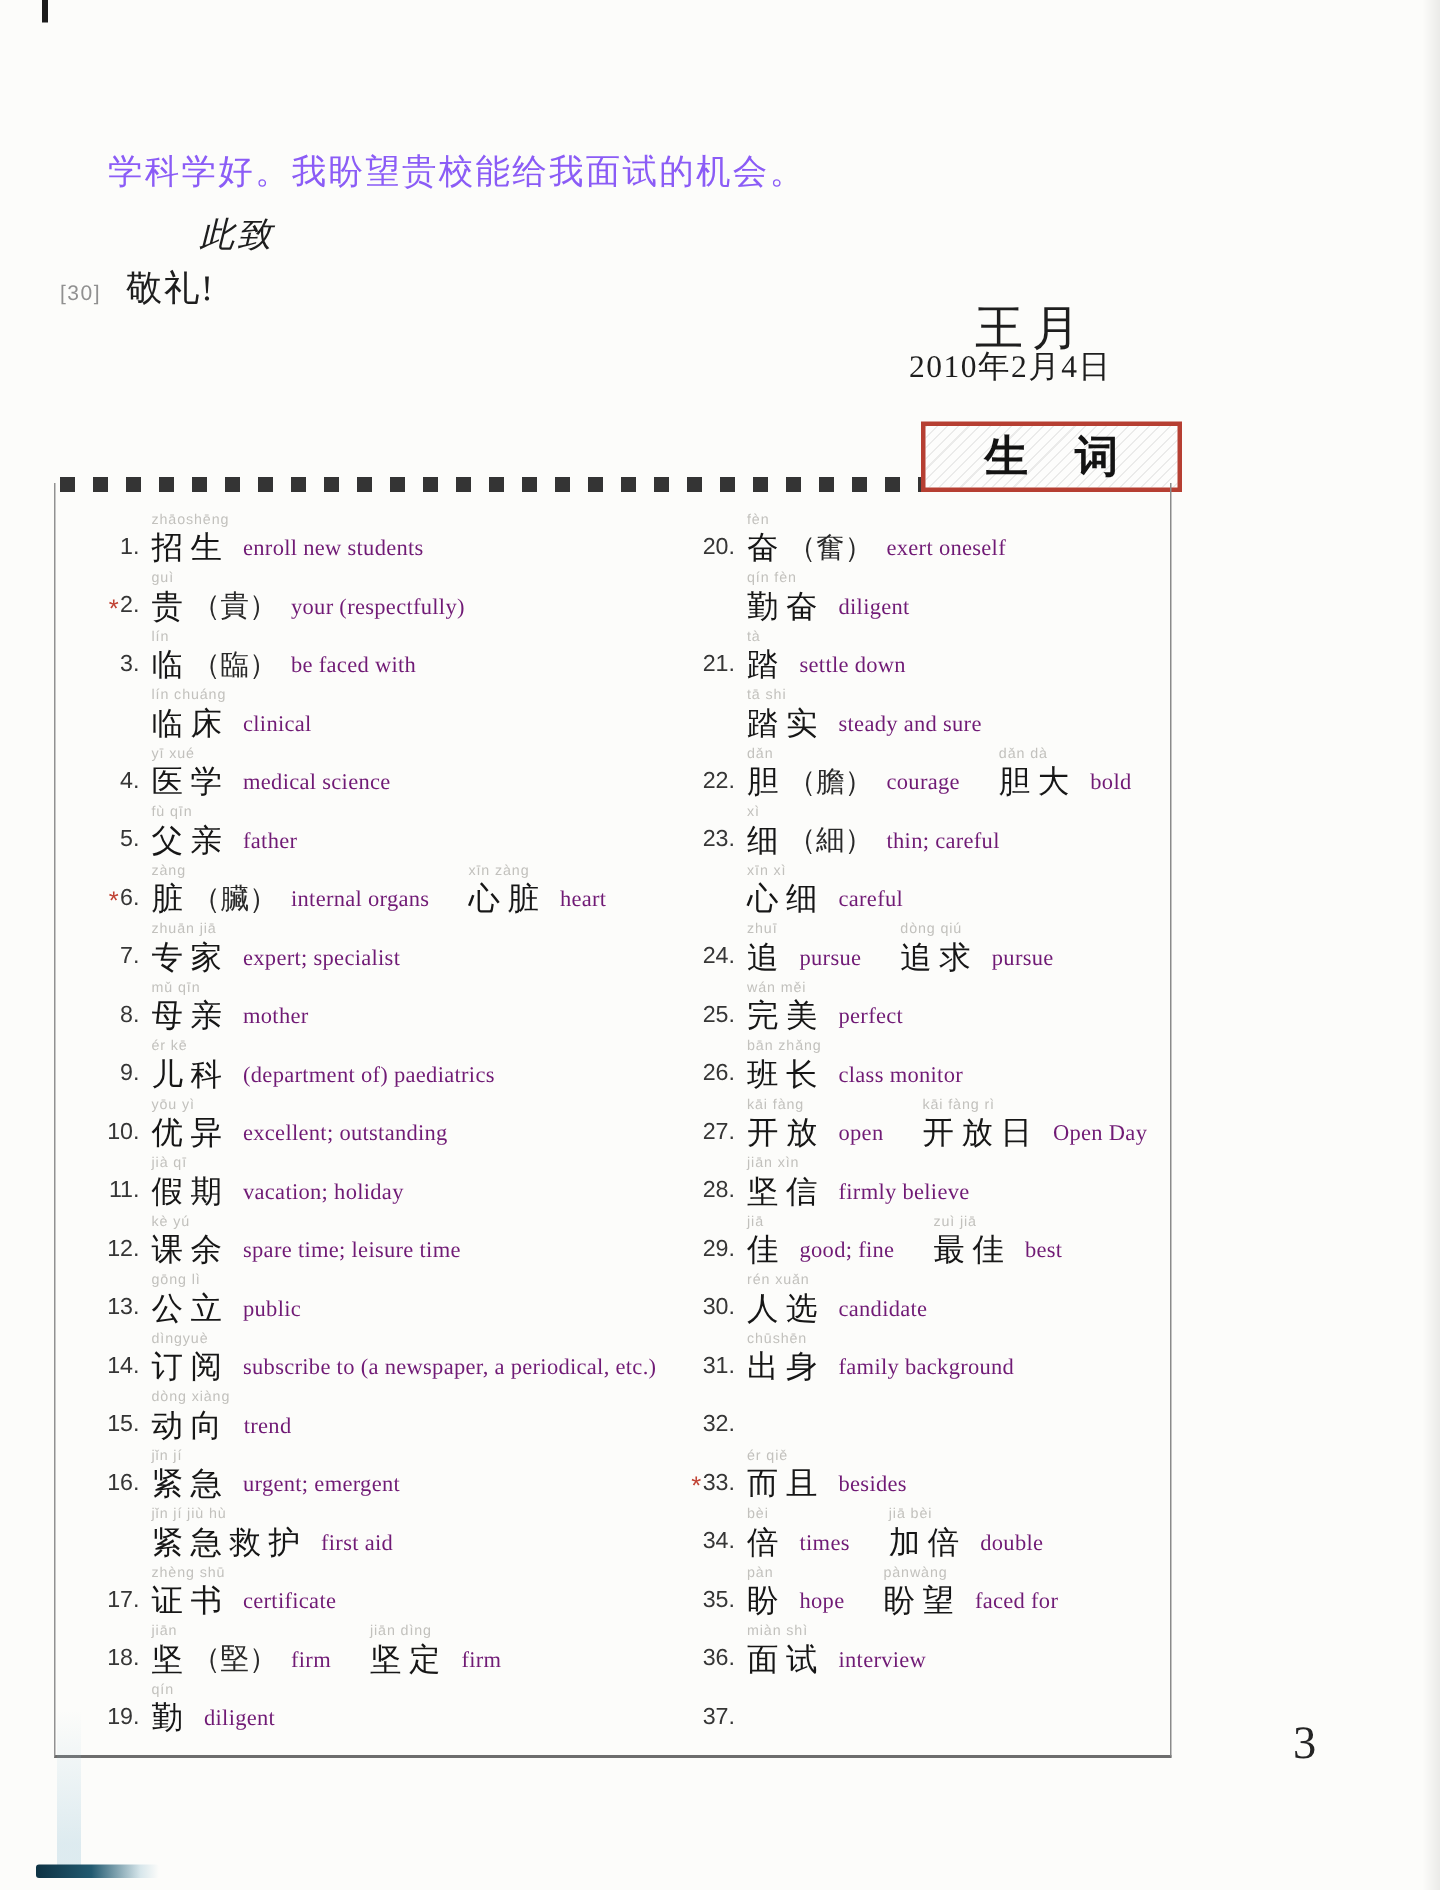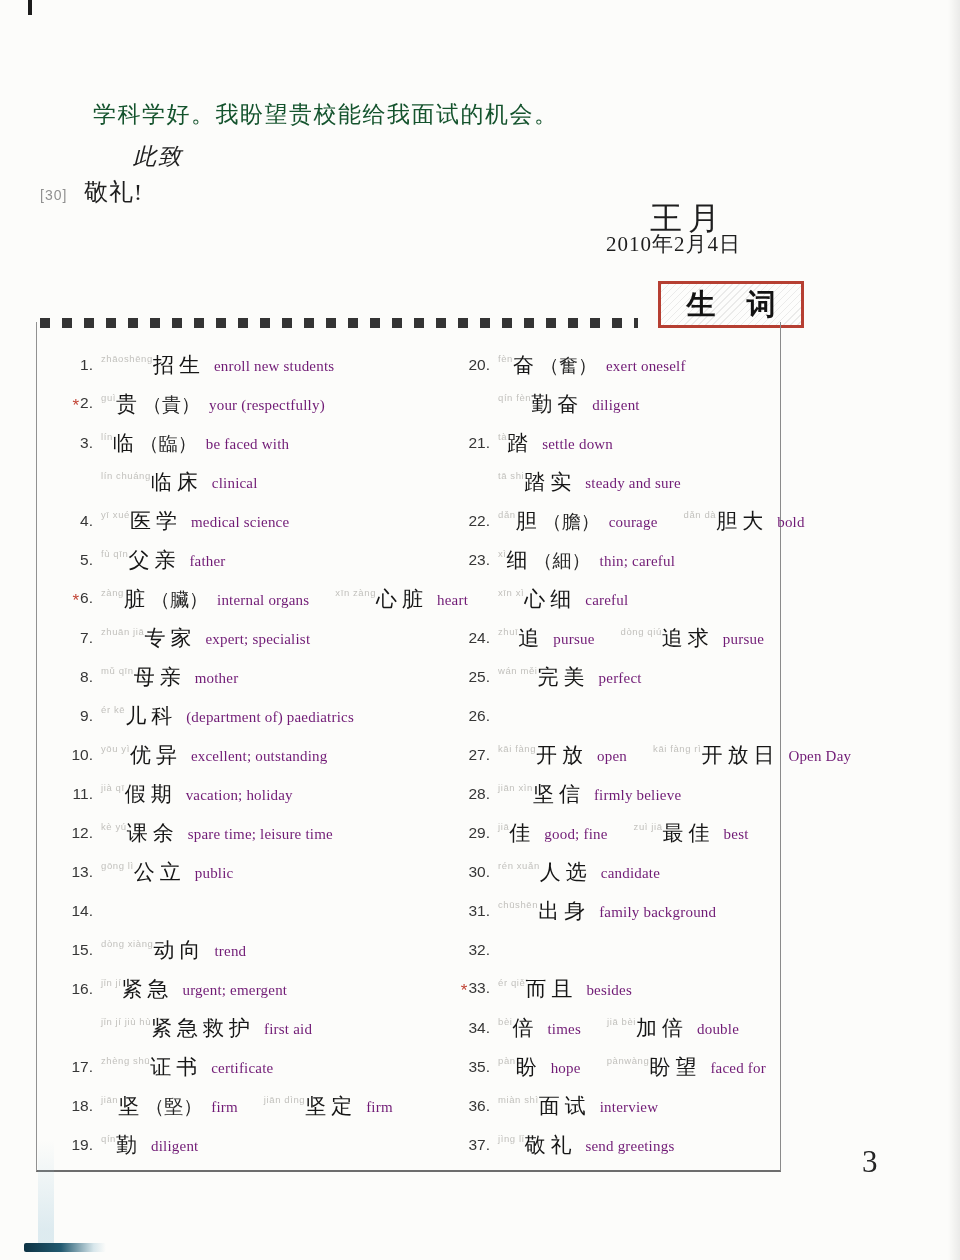--- a/index.html
+++ b/index.html
@@ -2,48 +2,48 @@
 <html><head>
 <meta charset="utf-8">
 <style>
   html,body { margin:0; padding:0; background:#e9e9e9; }
   .page {
     position:relative; width:960px; height:1260px;
     background:#fcfcfa; overflow:hidden;
     font-family:"Liberation Serif", serif; color:#1e1e1e;
   }
   
-  .letter-body { position:absolute; left:93px; top:99px; font-size:23px; letter-spacing:1.5px; color:#14532d;font-family:Liberation Mono, monospace; }
+  .letter-body { position:absolute; left:72px; top:99px; font-size:23px; letter-spacing:1.5px; color:#8b5cf6;font-family:Liberation Mono, monospace; }
   .letter-closing { position:absolute; left:133px; top:141px; font-size:23px; letter-spacing:2px;font-style:italic; }
   .line-marker { position:absolute; left:40px; top:187px; font-size:14px; color:#909090; font-family:"Liberation Sans", sans-serif; letter-spacing:1px; }
   .letter-salute { position:absolute; left:84px; top:176px; font-size:24px; letter-spacing:1px; }
   .letter-sig { position:absolute; left:650px; top:197px; font-size:32px; letter-spacing:6px; }
   .letter-date { position:absolute; left:606px; top:230px; font-size:21px; letter-spacing:1px; }
   
   .dash-line { position:absolute; left:40px; top:318px; width:598px; height:10px;
     background:repeating-linear-gradient(90deg,#343434 0 10px, transparent 10px 22px); }
-  .title-box { position:absolute; left:658px; top:281px; width:146px; height:47px;
+  .title-box { position:absolute; left:614px; top:281px; width:174px; height:47px;
     border:3px solid #b63f32; box-sizing:border-box;
     background:repeating-linear-gradient(135deg, rgba(140,140,140,0.16) 0 1px, transparent 1px 5px), #fdfdfc;
     display:flex; align-items:center; justify-content:center; }
   .title-box .t { font-size:29px; font-weight:bold; letter-spacing:12px; margin-right:-12px; color:#131313; }
   
   .vbox { position:absolute; left:36px; top:322px; width:745px; height:850px; box-sizing:border-box;
     border-left:1px solid #919191; border-right:1px solid #8a8a8a; border-bottom:2px solid #6d6d6d; }
   .vcol { position:absolute; top:17px; }
   .vcol-left  { left:22px; width:432px; }
   .vcol-right { left:419px; width:324px; }
   .vrow { display:flex; align-items:flex-end; height:39px; white-space:nowrap; }
   .numcell { width:34px; min-width:34px; text-align:right; padding-bottom:4px;
     font-family:"Liberation Sans", sans-serif; font-size:15.5px; color:#363636; }
   .star { color:#c14334; font-size:17px; position:relative; top:3px; margin-right:1px; font-family:"Liberation Sans", sans-serif; }
   .parts { display:flex; align-items:flex-end; margin-left:8px; }
   .part { display:flex; align-items:flex-end; }
   .part + .part { margin-left:26px; }
-  .stack { display:inline-flex; align-items:flex-start; }
+  .stack { display:inline-flex; flex-direction:column; align-items:flex-start; }
   .py { font-family:"Liberation Sans", sans-serif; font-size:9.5px; line-height:12px; height:12px;
     color:#c2c1bd; letter-spacing:0.6px; white-space:nowrap; }
   .zh { font-size:21px; line-height:25px; color:#161616; letter-spacing:5px; }
   .paren { font-size:19px; line-height:24px; color:#292929; margin-left:1px; }
   .en { font-family:Liberation Serif, serif; font-size:15px; color:#701a75; margin-left:9px; padding-bottom:3px; letter-spacing:0.2px; }
   
   .pagenum { position:absolute; left:862px; top:1144px; font-size:31px; color:#242424; }
   .edge-top-mark { position:absolute; left:28px; top:0; width:4px; height:15px; background:#1c1c1c; }
   .smear-faint { position:absolute; left:38px; top:1140px; width:16px; height:105px;
     background:linear-gradient(180deg, rgba(150,195,215,0) 0%, rgba(150,195,215,0.30) 85%); }
@@ -245,20 +245,29 @@
               <span class="stack">
                 <span class="py">gōng lì</span>
                 <span class="zh">公立</span>
               </span>
               <span class="en">public</span>
             </span>
           </span>
         </div>
         <div class="vrow">
           <span class="numcell"><span>14.</span></span>
+          <span class="parts">
+            <span class="part">
+              <span class="stack">
+                <span class="py">dìngyuè</span>
+                <span class="zh">订阅</span>
+              </span>
+              <span class="en">subscribe to (a newspaper, a periodical, etc.)</span>
+            </span>
+          </span>
         </div>
         <div class="vrow">
           <span class="numcell"><span>15.</span></span>
           <span class="parts">
             <span class="part">
               <span class="stack">
                 <span class="py">dòng xiàng</span>
                 <span class="zh">动向</span>
               </span>
               <span class="en">trend</span>
@@ -455,20 +464,29 @@
               <span class="stack">
                 <span class="py">wán měi</span>
                 <span class="zh">完美</span>
               </span>
               <span class="en">perfect</span>
             </span>
           </span>
         </div>
         <div class="vrow">
           <span class="numcell"><span>26.</span></span>
+          <span class="parts">
+            <span class="part">
+              <span class="stack">
+                <span class="py">bān zhǎng</span>
+                <span class="zh">班长</span>
+              </span>
+              <span class="en">class monitor</span>
+            </span>
+          </span>
         </div>
         <div class="vrow">
           <span class="numcell"><span>27.</span></span>
           <span class="parts">
             <span class="part">
               <span class="stack">
                 <span class="py">kāi fàng</span>
                 <span class="zh">开放</span>
               </span>
               <span class="en">open</span>
@@ -597,29 +615,20 @@
               <span class="stack">
                 <span class="py">miàn shì</span>
                 <span class="zh">面试</span>
               </span>
               <span class="en">interview</span>
             </span>
           </span>
         </div>
         <div class="vrow">
           <span class="numcell"><span>37.</span></span>
-          <span class="parts">
-            <span class="part">
-              <span class="stack">
-                <span class="py">jìng lǐ</span>
-                <span class="zh">敬礼</span>
-              </span>
-              <span class="en">send greetings</span>
-            </span>
-          </span>
         </div>
       </div>
   </div>
 
   <div class="pagenum">3</div>
   <div class="smear-faint"></div>
   <div class="smear-ink"></div>
   <div class="right-shadow"></div>
 </div>
 

